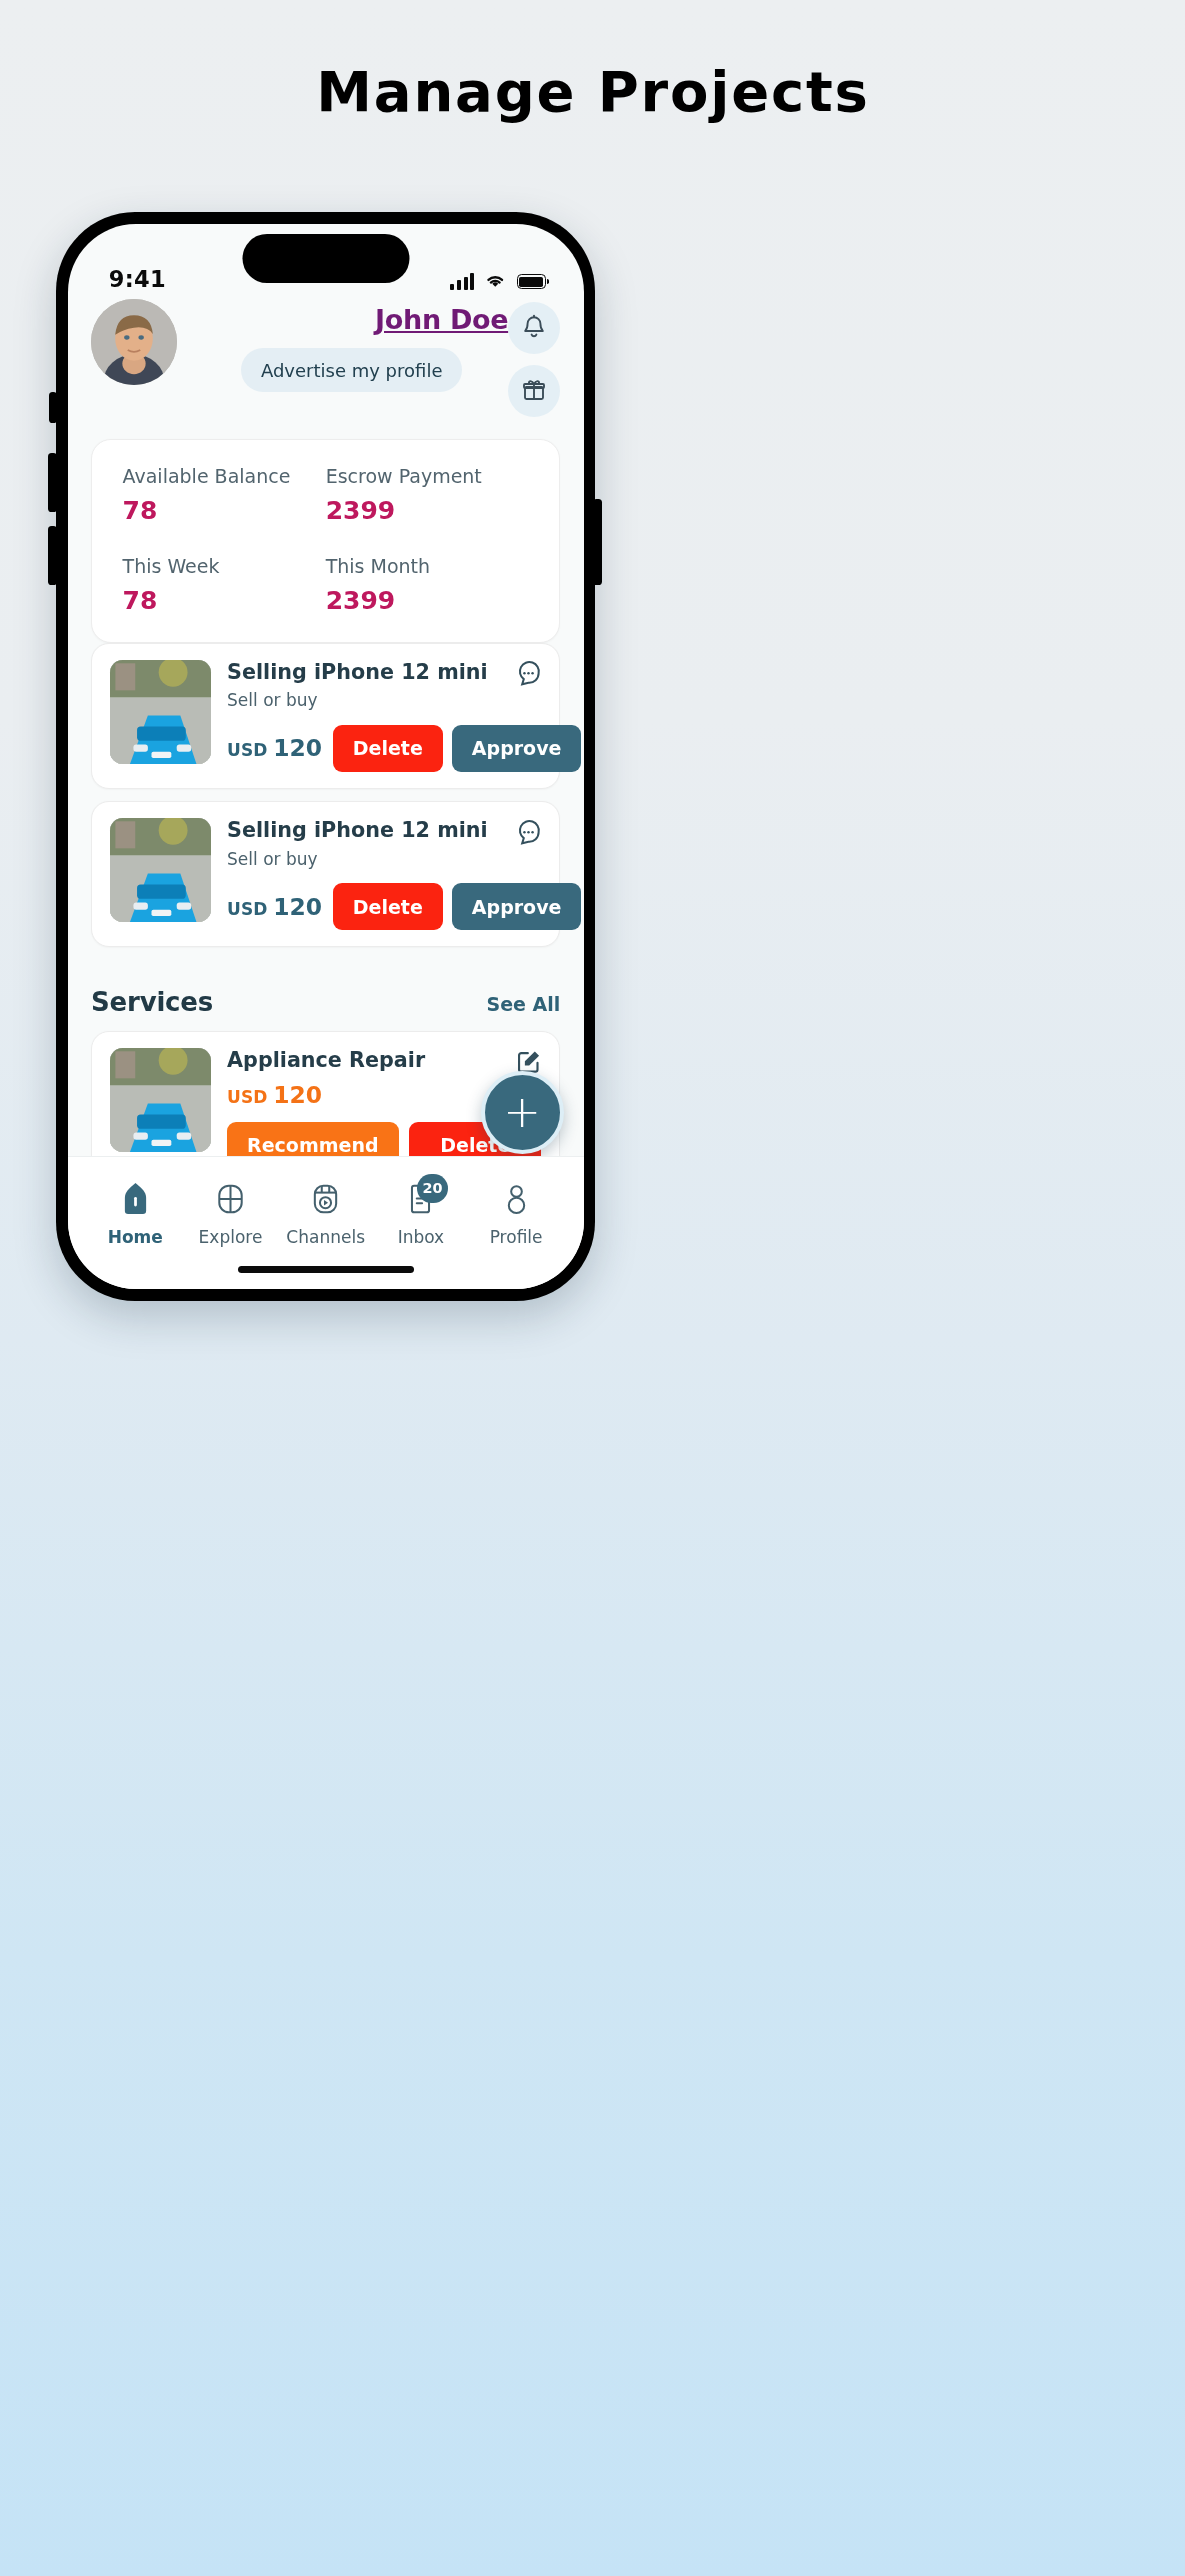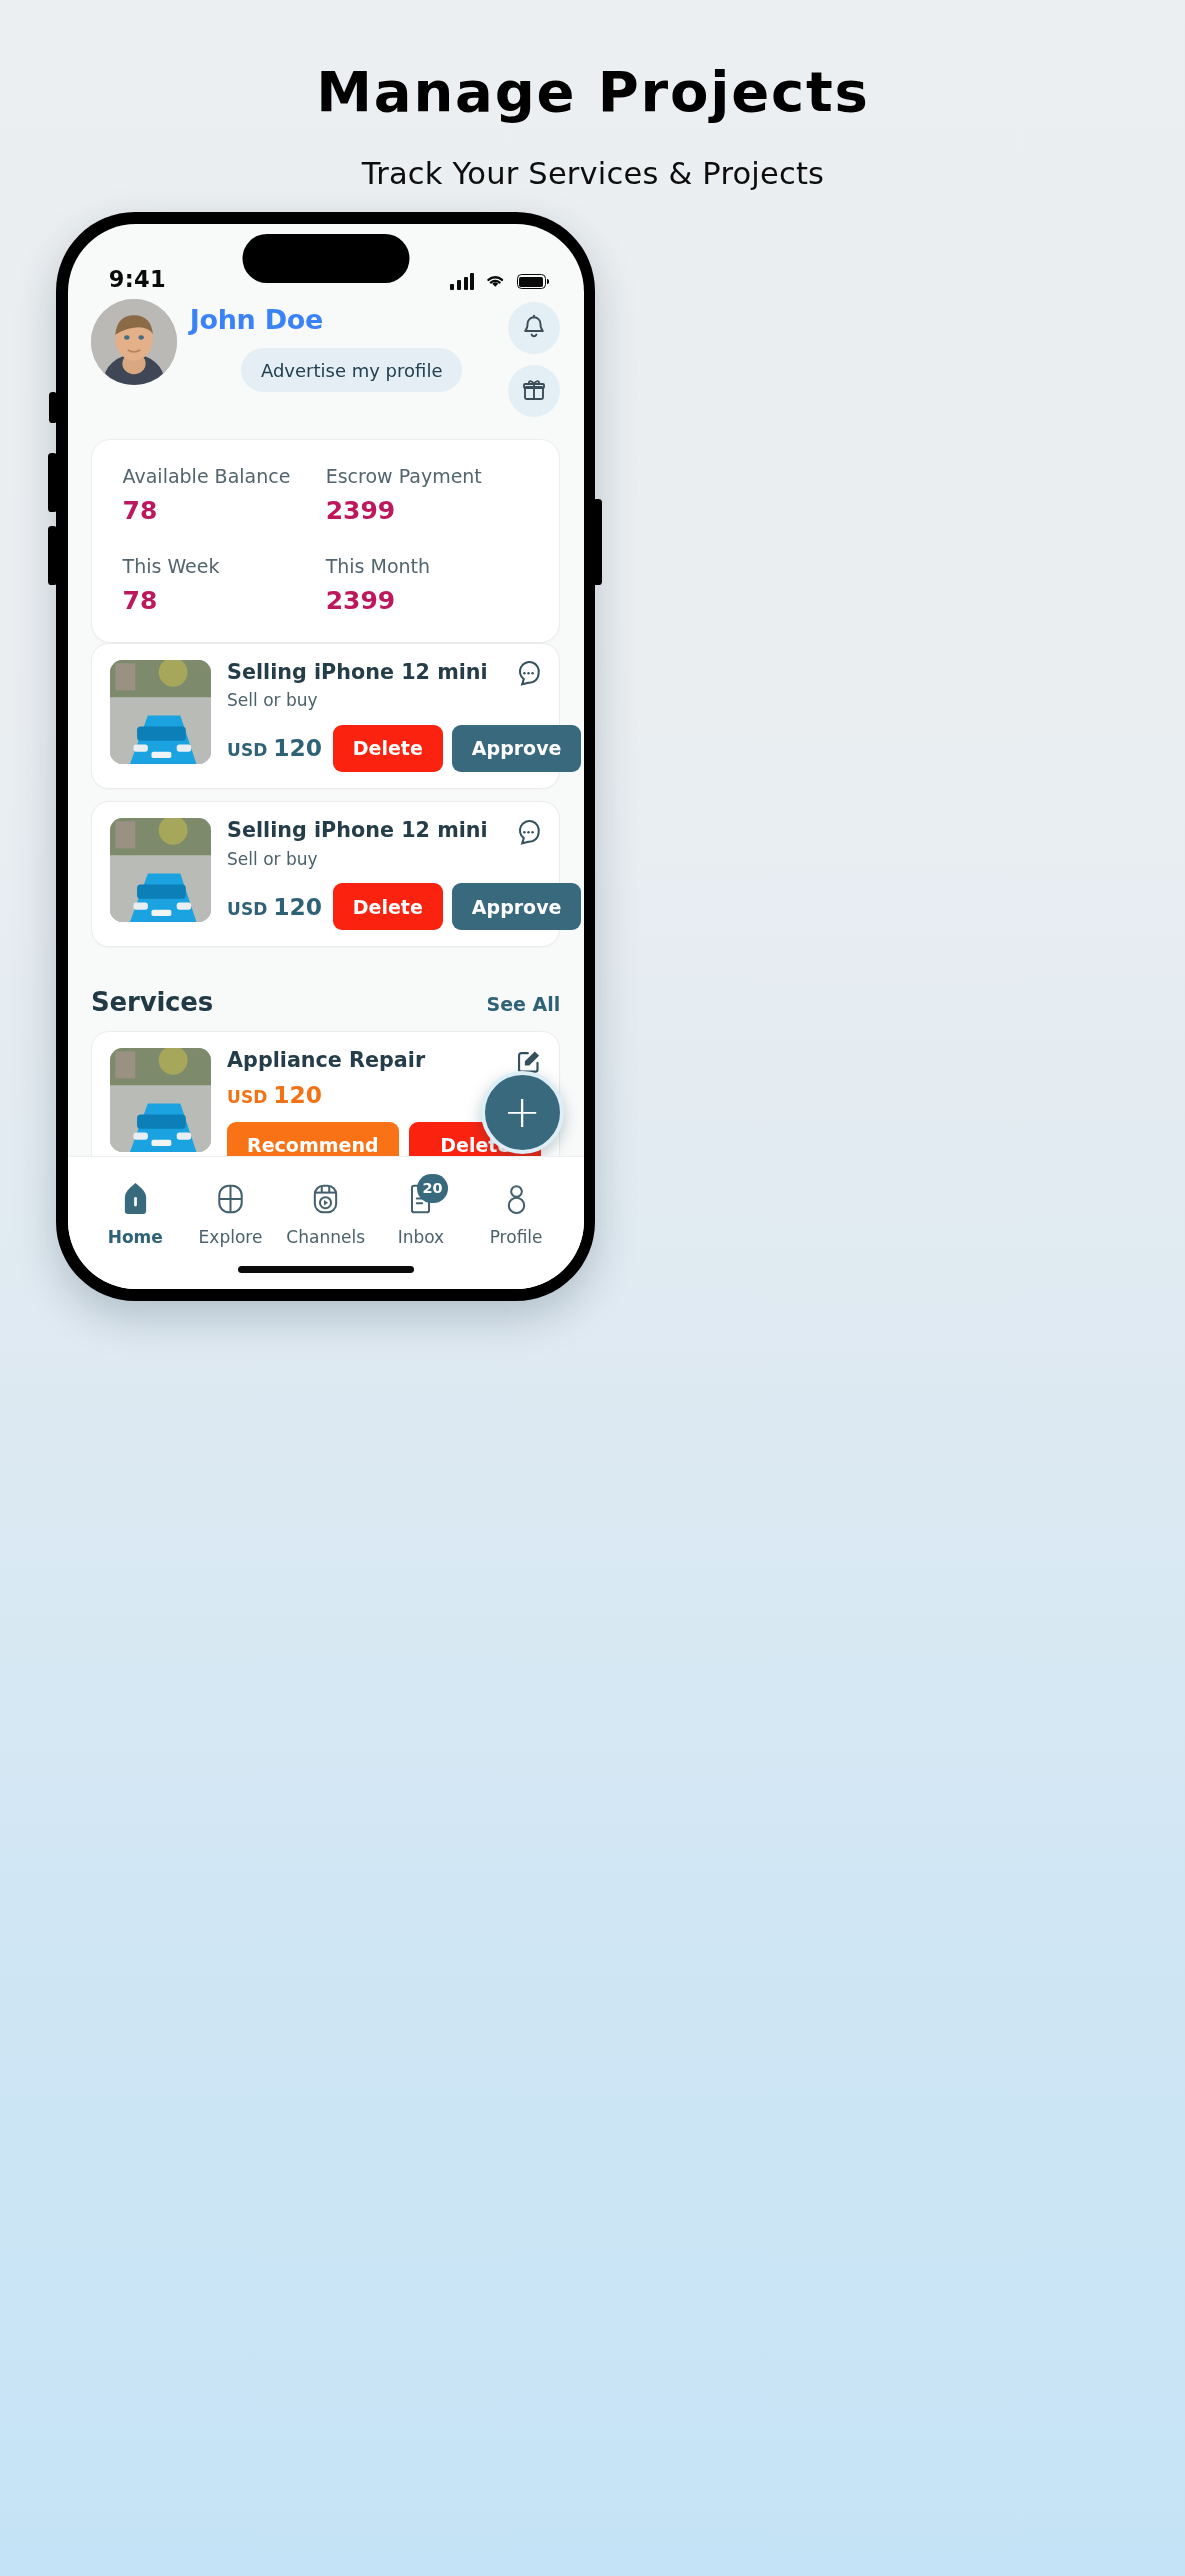--- a/index.html
+++ b/index.html
@@ -71,23 +71,24 @@
   .app { padding:0 0 0 0; position:relative; height:997px; }
 
   .profile-row { display:flex; padding:7.2px 23.4px 0 23.4px; align-items:flex-start; }
   .avatar {
     width:86px; height:86px; border-radius:50%; overflow:hidden; flex:0 0 86px;
     background:#b9b7b3; position:relative;
   }
   .avatar svg { display:block; width:100%; height:100%; }
   .profile-mid { flex:1; padding-left:18px; padding-top:5.4px; }
   .profile-name {
-    font-size:27px; font-weight:bold; color:#3b82f6; text-align:left;
+    font-size:27px; font-weight:bold; color:#701a75; text-align:right;
     font-family:"DejaVu Sans", sans-serif; letter-spacing:-0.3px;
     margin-left:-5.4px;
+    text-decoration:underline;
   }
   .advertise-pill {
     margin:12.6px auto 0 auto; display:block; background:#e4eef4; color:#22404f;
     border:none; border-radius:23.4px; padding:11.7px 20px; font-size:18px;
     font-family:"DejaVu Sans", sans-serif; cursor:pointer; white-space:nowrap;
   }
   .profile-actions { display:flex; flex-direction:column; gap:10.8px; padding-top:3.6px; }
   .circle-btn {
     width:52px; height:52px; border-radius:50%; background:#e4eff5;
     display:flex; align-items:center; justify-content:center; cursor:pointer;
@@ -184,21 +185,20 @@
   .home-indicator {
     position:absolute; left:50%; transform:translateX(-50%); bottom:16px;
     width:176px; height:7.2px; background:#0b0b0b; border-radius:3.6px; z-index:7;
   }
 </style>
 </head>
 <body>
 
 <div class="promo">
   <div class="promo-title">Manage Projects</div>
-  <div class="promo-sub">Track Your Services &amp; Projects</div>
 </div>
 
 <div class="phone-wrap">
  <div class="phone">
   <div class="btn-side btn-mute"></div>
   <div class="btn-side btn-vup"></div>
   <div class="btn-side btn-vdn"></div>
   <div class="btn-side btn-power"></div>
 
   <div class="phone-screen">

